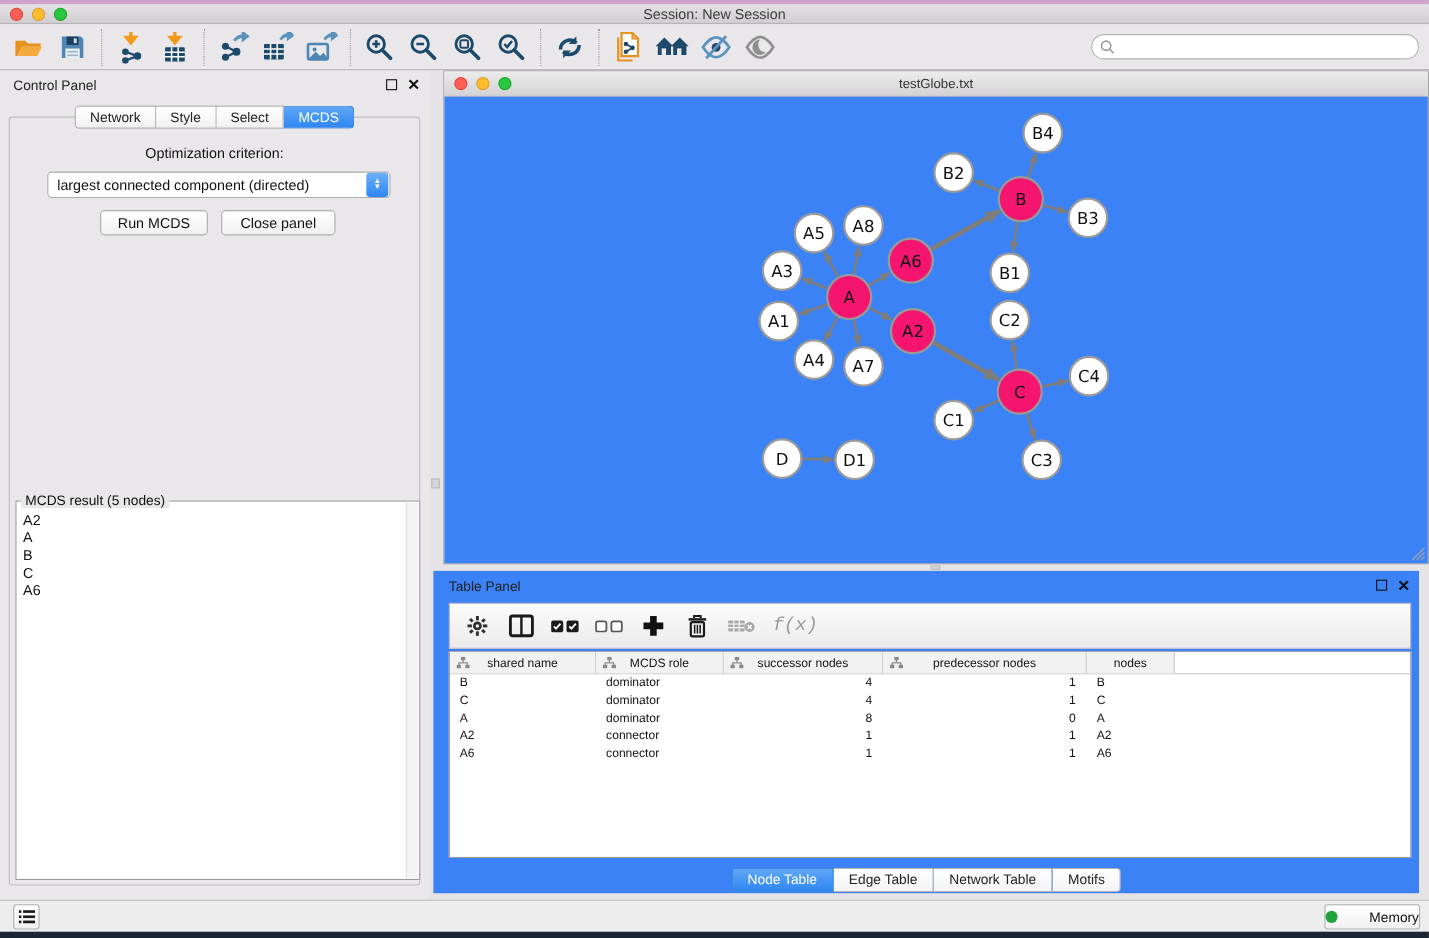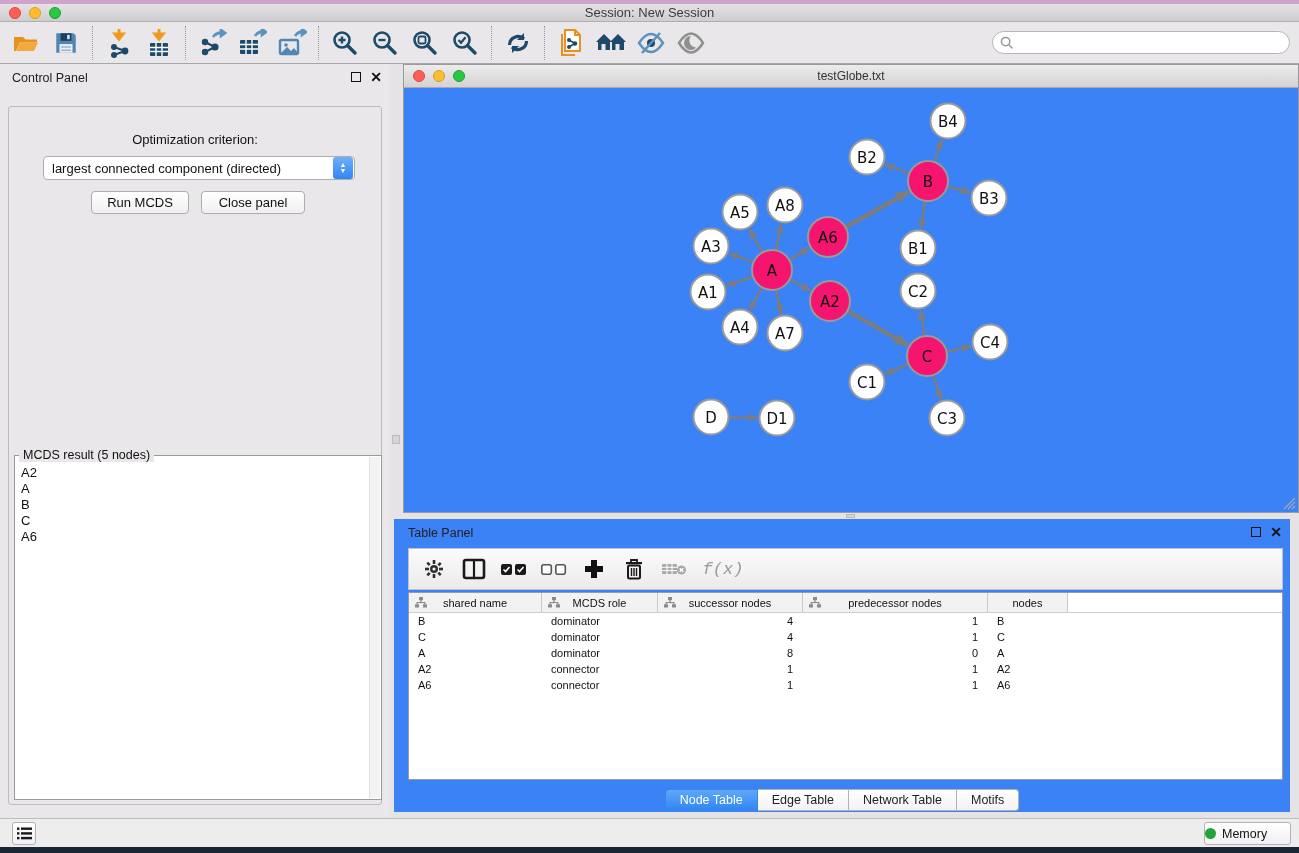--- a/index.html
+++ b/index.html
@@ -120,21 +120,21 @@
   .tt-tab.sel { background:linear-gradient(#5fa8f8,#2f86f3); color:#fff; border-color:#3a86e0; }
 
   
   #statusbar { left:0; top:818px; width:1299px; height:29px; background:#ededed;
     border-top:1px solid #bdbbbd; }
   #list-btn { position:absolute; left:12px; top:3px; width:24px; height:23px;
     background:linear-gradient(#ffffff,#f0f0f0); border:1px solid #b3b1b3; border-radius:3px;
     display:flex; align-items:center; justify-content:center; }
   #memory-btn { position:absolute; right:8px; top:3px; width:87px; height:23px;
     background:linear-gradient(#ffffff,#f0f0f0); border:1px solid #b3b1b3; border-radius:3px;
-    display:flex; align-items:center; justify-content:flex-start; gap:6px; font-size:12.5px; color:#111; }
+    display:flex; align-items:center; justify-content:space-between; gap:6px; font-size:12.5px; color:#111; }
   #memory-dot { width:11px; height:11px; border-radius:50%; background:#23a33b; }
 </style>
 </head>
 <body>
 
 <div id="desktop-top" class="abs"></div>
 
 <div id="titlebar" class="abs">
   <div class="lights">
     <div class="light red"></div>
@@ -305,20 +305,26 @@
 
 <div id="content" class="abs">
 
   <div id="control-panel" class="abs">
     <div class="panel-head">Control Panel</div>
     <div class="panel-ctrls">
       <div class="float-box"></div>
       <div class="close-x">✕</div>
     </div>
     <div id="cp-border"></div>
+    <div id="cp-tabs">
+        <div class="cp-tab">Network</div>
+        <div class="cp-tab">Style</div>
+        <div class="cp-tab">Select</div>
+        <div class="cp-tab sel">MCDS</div>
+      </div>
     <div id="opt-label">Optimization criterion:</div>
     <div id="criterion">
       <div class="val">largest connected component (directed)</div>
       <div class="stepper">
           <span>▲</span>
           <span>▼</span>
         </div>
     </div>
     <div id="run-btn" class="pbtn">Run MCDS</div>
     <div id="closepanel-btn" class="pbtn">Close panel</div>

